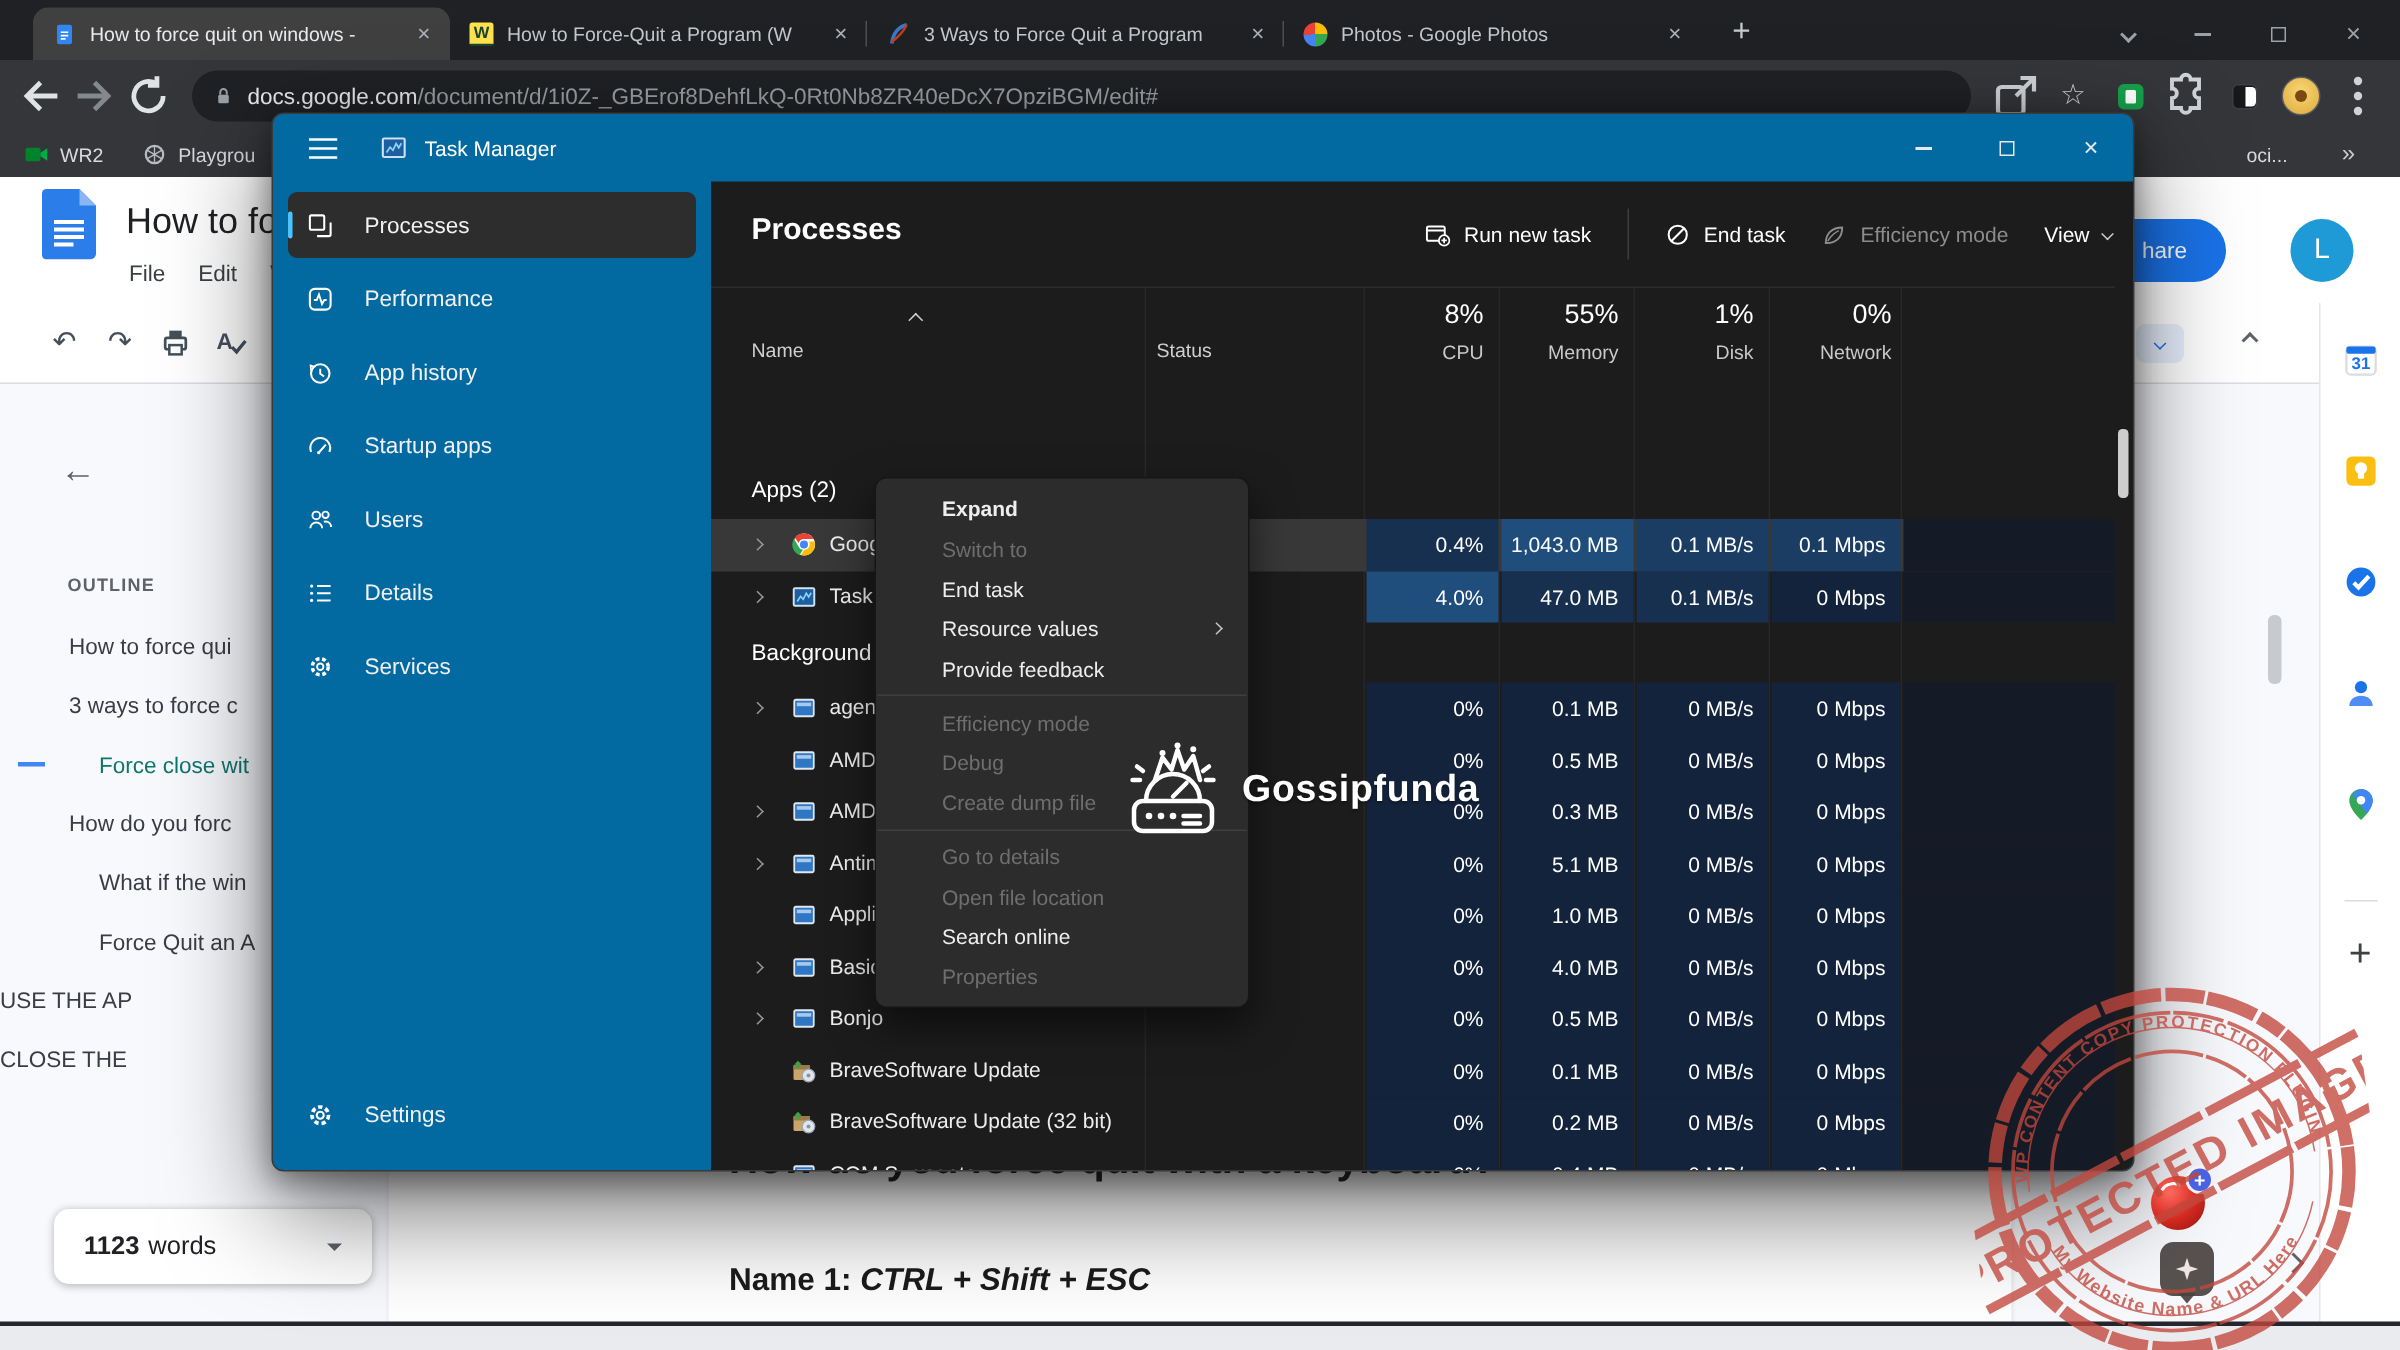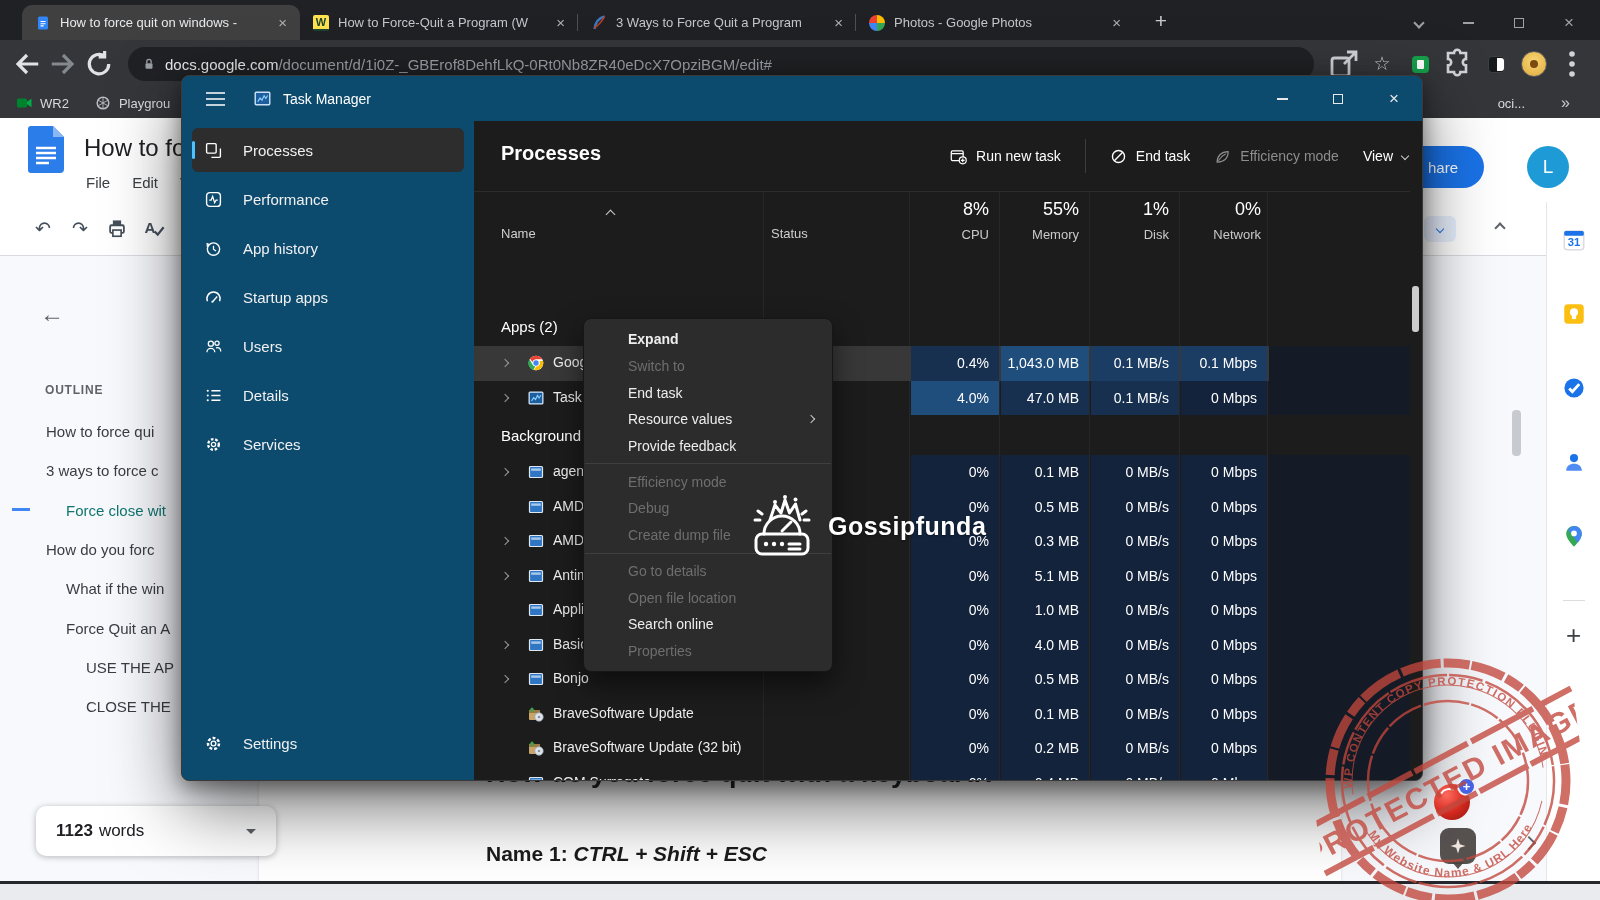--- a/index.html
+++ b/index.html
@@ -50,38 +50,38 @@
 #collapse-tb{position:absolute;left:1496px;top:16px;color:#5f6368}
 #canvas{position:absolute;left:0;top:256px;width:1600px;height:625px;background:#f8f9fd}
 #doc-page{position:absolute;left:259px;top:505px;width:1082px;height:376px;background:#fff;box-shadow:0 0 3px rgba(0,0,0,.12)}
 #doc-heading{position:absolute;left:486px;top:758px;font-size:27px;font-weight:bold;color:#26282c;white-space:nowrap}
 #doc-step{position:absolute;left:486px;top:842px;font-size:21px;color:#1b1b1b;font-weight:bold}
 #doc-step .keys{font-style:italic}
 #outline-back{position:absolute;left:40px;top:300px;font-size:24px;color:#5f6368}
 #outline-header{position:absolute;left:45px;top:383px;font-size:12px;font-weight:bold;letter-spacing:.8px;color:#5f6368}
 #outline-list{position:absolute;left:0;top:412px;width:182px;overflow:hidden}
 .ol-item{height:39.3px;display:flex;align-items:center;font-size:15px;color:#3a3d42;white-space:nowrap}
-.ol-item.lvl0{padding-left:46px}.ol-item.lvl1{padding-left:66px}.ol-item.lvl2{padding-left:86px}
+.ol-item.lvl0{padding-left:46px}.ol-item.lvl1{padding-left:66px}.ol-item.lvl2{}
 .ol-item.active{color:#0f766e}
 #blue-dash{position:absolute;left:12px;top:508px;width:18px;height:3px;background:#4285f4}
-#wordpill{position:absolute;left:36px;top:806px;width:240px;height:50px;background:#fff;border-radius:10px;box-shadow:0 1px 6px rgba(0,0,0,.28);display:flex;align-items:center;padding:0 20px;font-size:17px;color:#202124}
+#wordpill{position:absolute;left:36px;top:806px;width:212px;height:50px;background:#fff;border-radius:10px;box-shadow:0 1px 6px rgba(0,0,0,.28);display:flex;align-items:center;padding:0 20px;font-size:17px;color:#202124}
 #wordpill .cnt{font-weight:bold}
 #wordpill .lbl{margin-left:6px}
 #wp-caret{margin-left:auto;width:0;height:0;border:5px solid transparent;border-top-color:#5f6368;margin-top:5px}
 #bottomline{position:absolute;left:0;top:881px;width:1600px;height:3px;background:#25272c}
 #belowline{position:absolute;left:0;top:884px;width:1600px;height:16px;background:#e9ebee}
 #docs-scrollthumb{position:absolute;left:1512px;top:410px;width:9px;height:46px;background:#c7cbd0;border-radius:4px}
 #sidepanel{position:absolute;left:1546px;top:202px;width:54px;height:679px;background:#fff;border-left:1px solid #e4e6ea;display:flex;flex-direction:column;align-items:center;padding-top:26px}
 .sp-icon{width:24px;height:24px;margin-bottom:50px}
 .sp-divider{width:22px;height:1px;background:#dadce0;margin:2px 0 22px}
 .sp-plus{font-size:26px;color:#3c4043;line-height:24px}
 #next-chev{position:absolute;left:1524px;top:834px;color:#5f6368}
 
 
-#tm{position:absolute;left:181px;top:75px;width:1242px;height:706px;background:#0c4a6e;border-radius:8px;border:1px solid #3a3a3a;box-shadow:0 26px 70px rgba(0,0,0,.55),0 6px 20px rgba(0,0,0,.4);overflow:hidden;z-index:10;color:#fff}
+#tm{position:absolute;left:181px;top:75px;width:1242px;height:706px;background:#0369a1;border-radius:8px;border:1px solid #3a3a3a;box-shadow:0 26px 70px rgba(0,0,0,.55),0 6px 20px rgba(0,0,0,.4);overflow:hidden;z-index:10;color:#fff}
 #tm-titlebar{position:absolute;left:0;top:0;width:100%;height:45px;display:flex;align-items:center;padding-left:24px}
 #tm-hamburger{width:19px;height:14px;margin-right:28px}
 #tm-logo{width:19px;height:17px;margin-right:11px}
 #tm-title{font-size:14px;color:#fff}
 #tm-controls{margin-left:auto;display:flex;height:45px}
 .tmc{width:56px;height:45px;display:flex;align-items:center;justify-content:center;color:#e8e8e8}
 #tm-sidebar{position:absolute;left:0;top:45px;width:292px;bottom:0;padding:7px 10px}
 .nav-item{position:relative;height:44px;border-radius:6px;display:flex;align-items:center;gap:21px;padding-left:13px;margin-bottom:5px;font-size:15px;color:#f1f1f1}
 .nav-item .nicon{width:17px;height:17px}
 .nav-item.selected{background:#2d2d2d}

